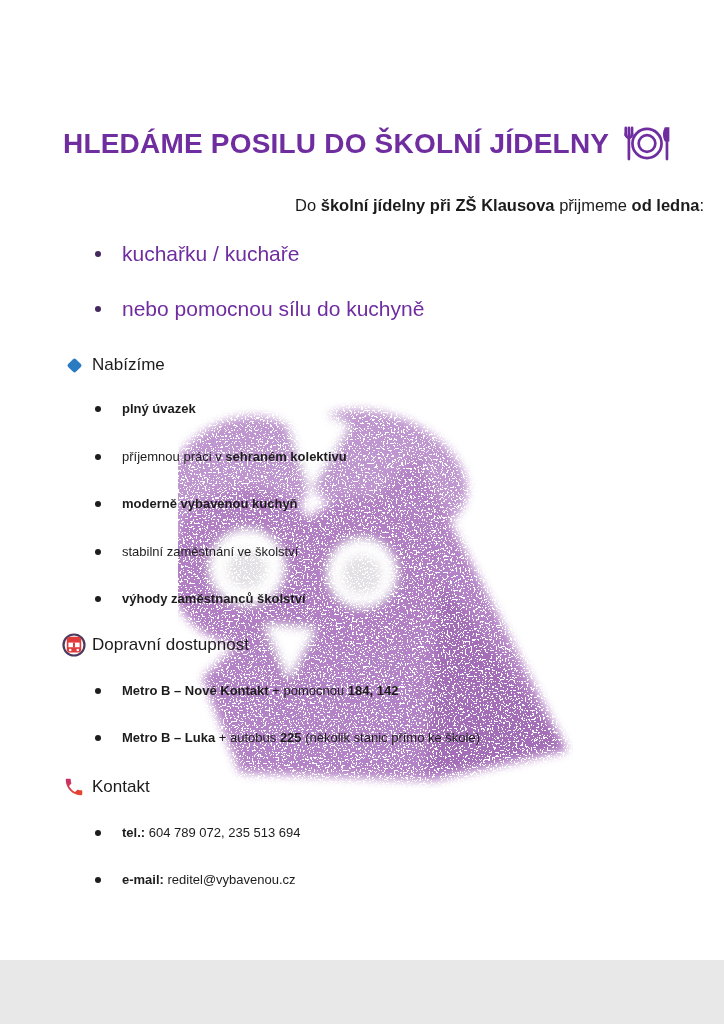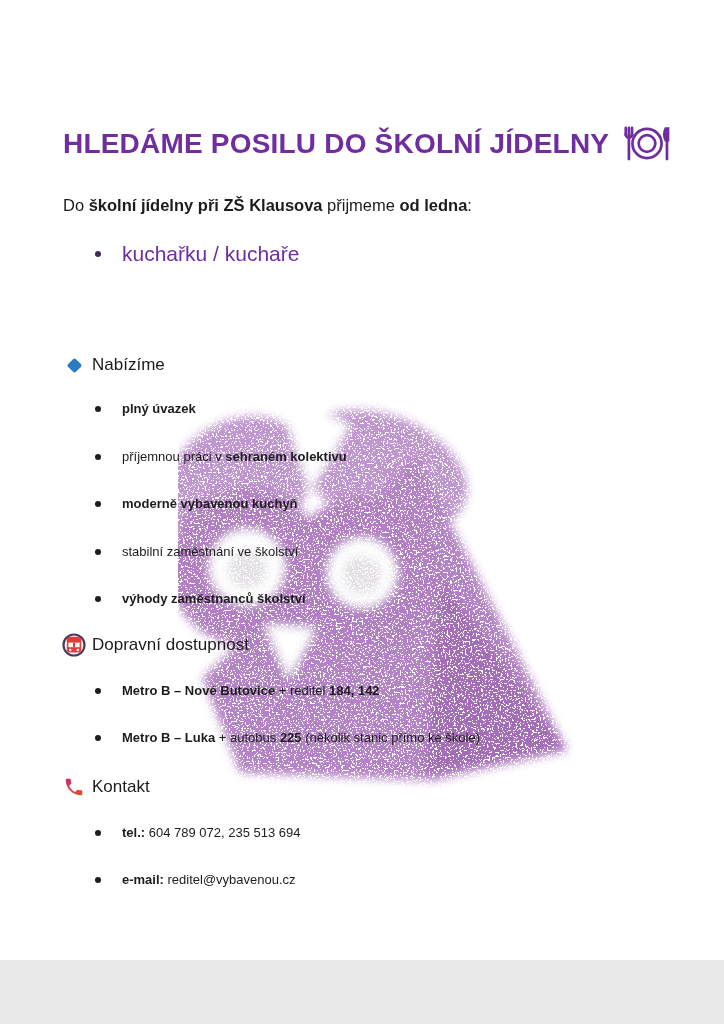--- a/index.html
+++ b/index.html
@@ -32,21 +32,21 @@
     white-space:nowrap;
   }
   .title-row{
     display:flex;align-items:center;gap:12px;
     font-size:28px;font-weight:700;
     line-height:40px;
     color:var(--purple);
     letter-spacing:0.2px;
   }
   .intro-row{
-    font-size:16.5px;line-height:22px;
+    font-size:16.5px;line-height:22px;text-align:right;
   }
   .job-row{
     font-size:21px;font-weight:400;line-height:27px;
     color:var(--purple);
   }
   .job-row .dot{
     position:absolute;left:32px;top:11px;
     width:6px;height:6px;border-radius:50%;
     background:#43285e;
   }
@@ -126,20 +126,24 @@
         </g>
       </svg>
     </div>
 
     <div class="row intro-row" style="top:194px"><span>Do </span><b>školní jídelny při ZŠ Klausova</b><span> přijmeme </span><b>od ledna</b><span>:</span></div>
 
     <div class="row job-row" style="top:240px">
       <span class="dot"></span>
       <span class="txt">kuchařku / kuchaře</span>
     </div>
+    <div class="row job-row" style="top:295px">
+      <span class="dot"></span>
+      <span class="txt">nebo pomocnou sílu do kuchyně</span>
+    </div>
 
     <div class="row section-row" style="top:353px">
       <span class="sec-icon">
           <span class="diamond"></span>
         </span>
       <span class="txt">Nabízíme</span>
     </div>
     <div class="row item-row" style="top:398px">
       <span class="dot"></span>
       <span class="txt"><b>plný úvazek</b></span>
@@ -169,21 +173,21 @@
           <rect x="6.4" y="9.6" width="11.2" height="4.6" fill="#ffffff"></rect>
           <rect x="11" y="9.6" width="2" height="4.6" fill="#E23B3B"></rect>
           <circle cx="8.2" cy="17" r="1.3" fill="#ffffff"></circle>
           <circle cx="15.8" cy="17" r="1.3" fill="#ffffff"></circle>
         </svg>
       </span>
       <span class="txt">Dopravní dostupnost</span>
     </div>
     <div class="row item-row" style="top:680px">
       <span class="dot"></span>
-      <span class="txt"><b>Metro B – Nové Butovice</b><span> + reditel </span><b>184, 142</b></span>
+      <span class="txt"><b>Metro B – Nové Kontakt</b><span> + pomocnou </span><b>184, 142</b></span>
     </div>
     <div class="row item-row" style="top:727px">
       <span class="dot"></span>
       <span class="txt"><b>Metro B – Luka</b><span> + autobus </span><b>225</b><span> (několik stanic přímo ke škole)</span></span>
     </div>
 
     <div class="row section-row" style="top:775px">
       <span class="sec-icon">
         <svg width="22" height="22" viewBox="0 0 24 24" aria-hidden="true">
           <defs>

